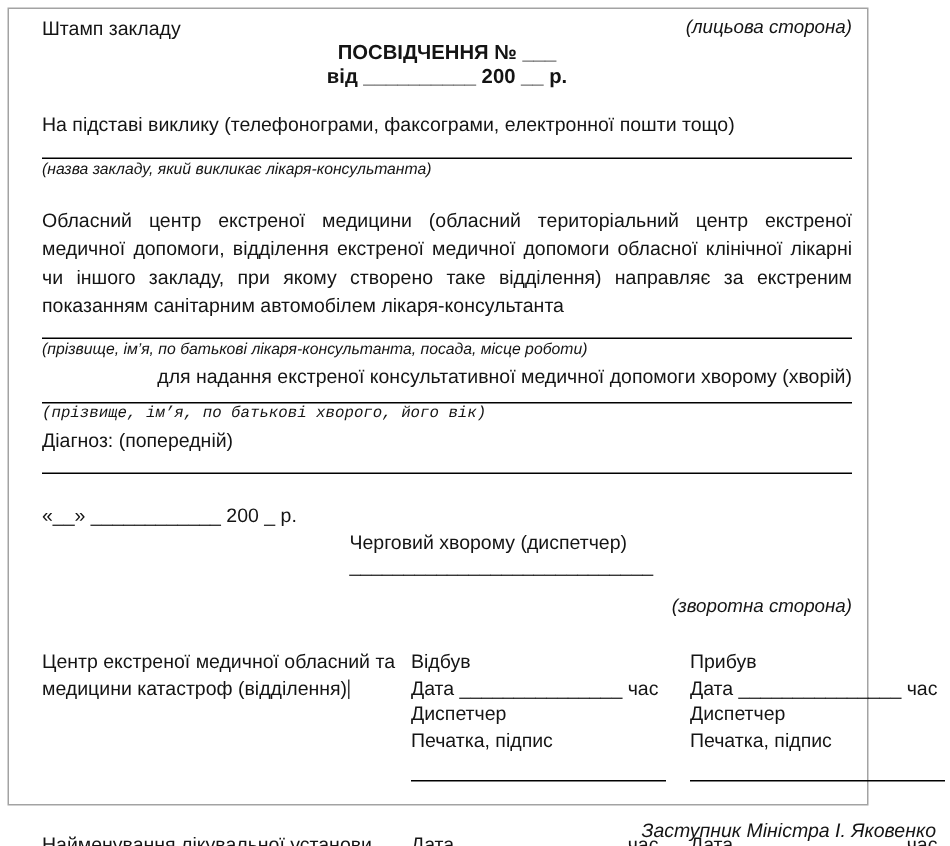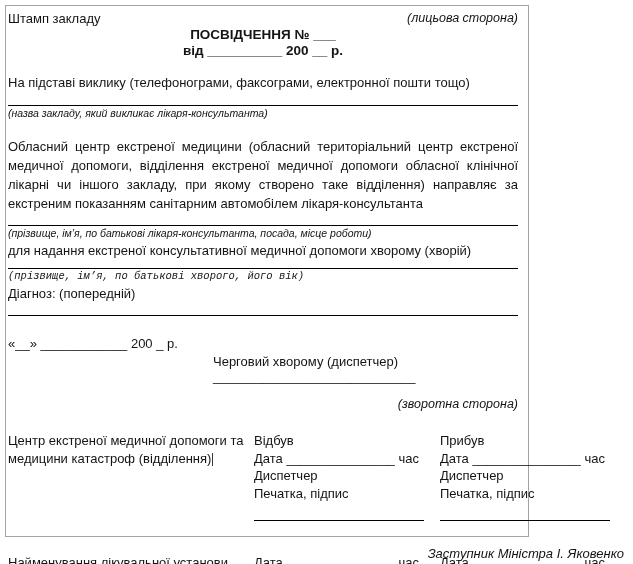--- a/index.html
+++ b/index.html
@@ -3,38 +3,38 @@
 <meta charset="utf-8">
 <style>
   * { margin:0; padding:0; box-sizing:border-box; }
   html,body { background:#fff; }
   body {
     width:633px; height:564px;
     font-family:"Liberation Sans","DejaVu Sans",sans-serif;
     font-size:13px; color:#141414; position:relative; overflow:hidden;
   }
   .form-box {
-    position:absolute; left:5px; top:5px; width:524px; height:532px;
-    border:1px solid #a3a3a3; padding:5px 10px 0 2px; background:#fff;
+    position:absolute; left:5px; top:5px; width:574px; height:532px;
+    border:1px solid #a3a3a3; padding:5px 10px 0 22px; background:#fff;
   }
   .hdr-row { display:flex; justify-content:space-between; align-items:flex-start; height:15px; }
   .side-note { font-style:italic; font-size:12.5px; }
   .title-block { text-align:center; font-weight:bold; font-size:13.5px; line-height:16px; margin-top:1px; }
   .basis { margin-top:16px; }
   .rule { border-bottom:1px solid #000; height:0; }
   .rule-1 { margin-top:15px; }
   .rule-2 { margin-top:12px; }
   .rule-3 { margin-top:10px; }
   .rule-4 { margin-top:14px; }
   .caption { font-style:italic; font-size:10.5px; line-height:13px; text-align:left; margin-top:1px; }
   .cap1 { padding-right:130px; }
   .cap2 { padding-right:115px; }
   .cap3 { padding-right:140px;font-family:Liberation Mono, monospace; }
   .para { margin-top:17px; line-height:19px; text-align:justify; }
-  .purpose { margin-top:3px; }
+  .purpose { margin-top:3px;text-align:right; }
   .diagnosis { margin-top:3px; }
   .date-blank { margin-top:20px; }
   .duty-line { margin-top:3px; margin-left:205px; }
   .back-note { text-align:right; font-style:italic; font-size:12.5px; margin-top:13px; }
   .back-table {
     margin-top:21px;
     display:grid;
     grid-template-columns:246px 186px 1fr;
     grid-row-gap:33px;
     line-height:17.5px;
@@ -86,21 +86,21 @@
 
   <div class="date-blank">«__» ____________ 200 _ р.</div>
 
   <div class="duty-line">Черговий хворому (диспетчер) ____________________________</div>
 
   <div class="back-note">(зворотна сторона)</div>
 
   <div class="back-table">
 
     <div class="cell">
-      <span>Центр екстреної медичної допомоги та медицини катастроф (відділення)</span><span class="caret"></span>
+      <span>Центр екстреної медичної обласний та медицини катастроф (відділення)</span><span class="caret"></span>
     </div>
     <div class="cell">
       <div>Відбув</div>
       <div>Дата _______________ час</div>
       <div>Диспетчер</div>
       <div>Печатка, підпис</div>
       <div class="sig-line"></div>
     </div>
     <div class="cell">
       <div>Прибув</div>

